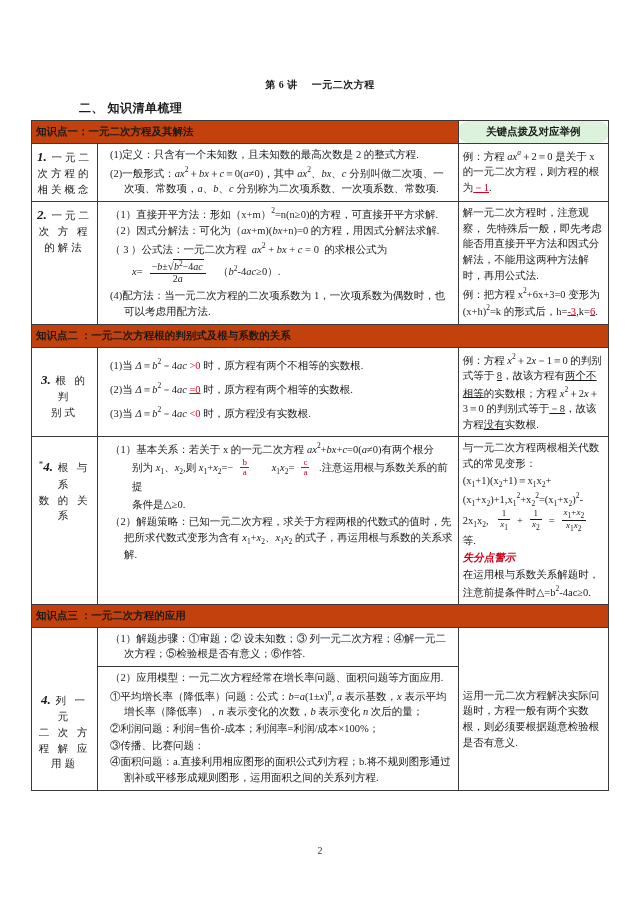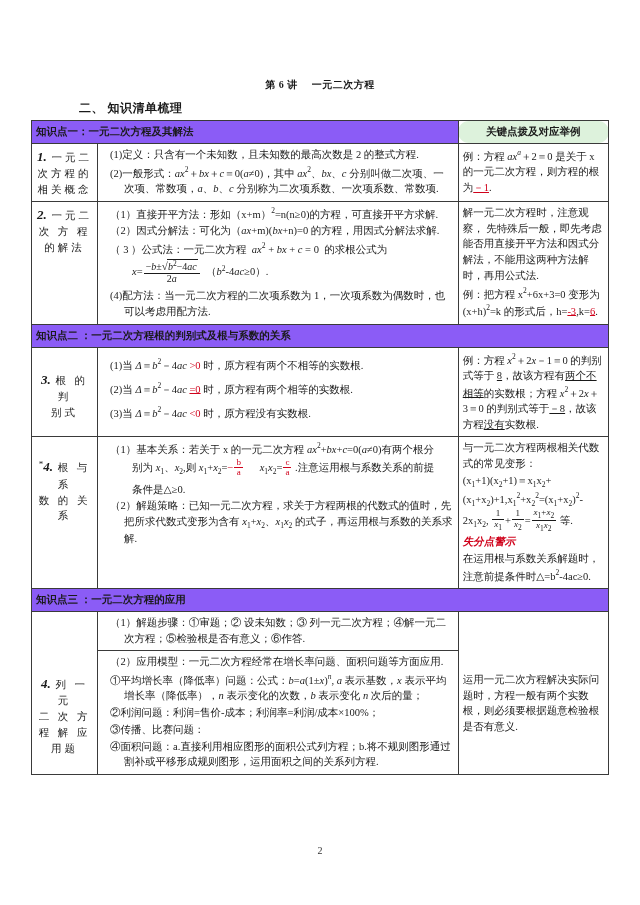--- a/index.html
+++ b/index.html
@@ -39,21 +39,21 @@
     padding:3px 4px;
     font-size:10.5px;
     line-height:1.5;
   }
   .c1{width:66px;}
   .c2{width:360px;}
   .c3{width:150px;}
 
   
   td.banner{
-    background:#8b5cf6;
+    background:#c2410c;
     padding:2px 4px 2px 4px;
     font-weight:bold;
     font-size:11px;
     border:1px solid #3a3a3a;
   }
   td.banner-right{
     background:#ddf2dc;
     font-weight:bold;
     font-size:11px;
     text-align:center;
@@ -94,21 +94,21 @@
   .uline{text-decoration:underline;}
   .warn{color:#d0021b;font-weight:bold;font-style:italic;}
 
   
   .frac{
     display:inline-block;
     vertical-align:middle;
     text-align:center;
     font-size:9px;
     line-height:1.05;
-    margin:0 1px;
+    margin:0 7px;
     position:relative;
     top:-1px;
   }
   .frac .top{display:block;padding:0 2px;border-bottom:1px solid currentColor;}
   .frac .bot{display:block;padding:0 2px;}
   .frac.big{font-size:10px;}
 
   .sqrt{
     display:inline-block;
     border-top:1px solid #1a1a1a;

